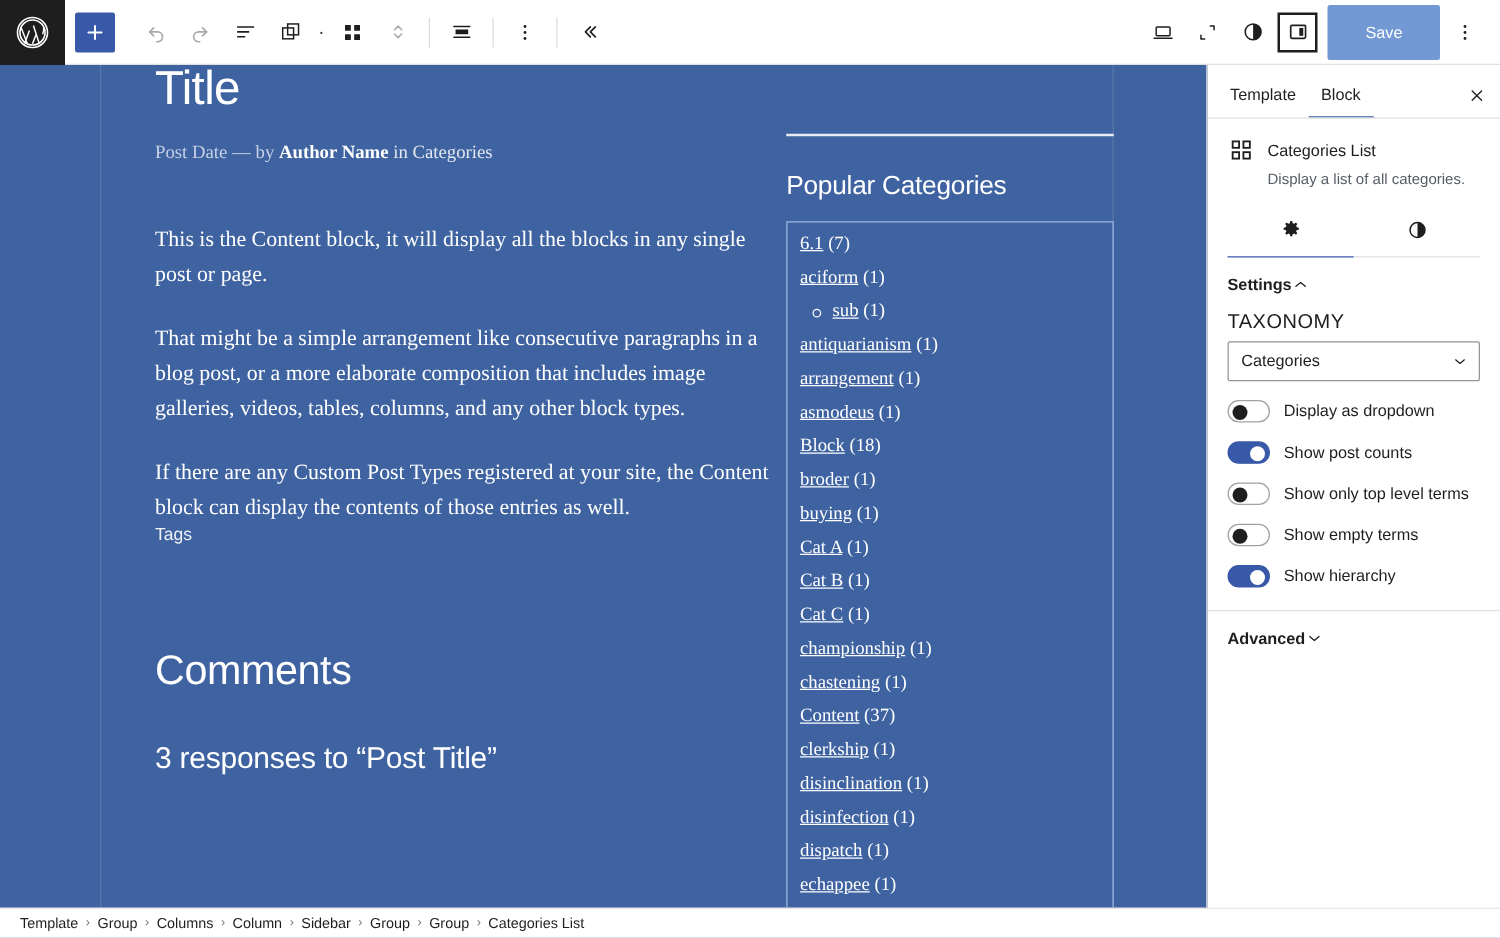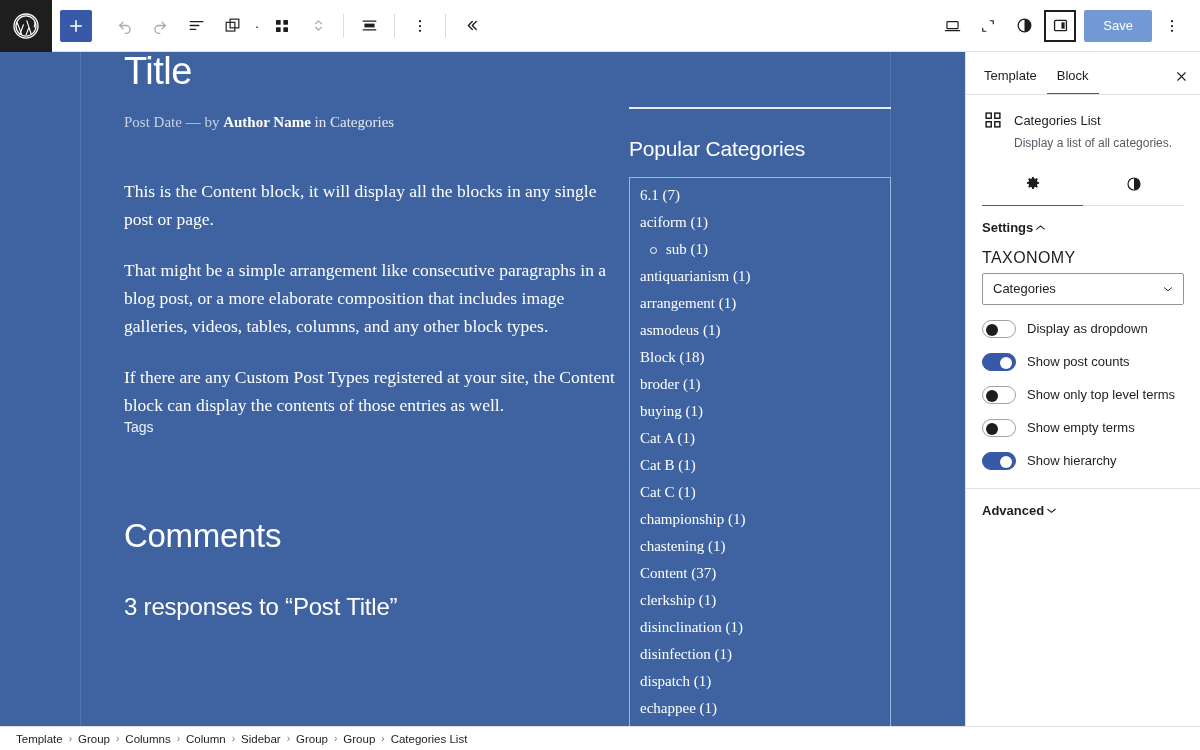--- a/index.html
+++ b/index.html
@@ -26,21 +26,21 @@
     align-items: center; justify-content: center; cursor: pointer;
     background: transparent; border: none; color: #1e1e1e; flex: 0 0 auto;
   }
   .tbtn.add { background: #3858a8; color:#fff; width: 32px; height: 32px; border-radius: 2px; margin-right: 14px;}
   .tbtn.disabled { color: #a7aaad; }
   .tbtn.framed { outline: 2px solid #1e1e1e; outline-offset: -4px; }
   .tb-sep { width: 1px; height: 24px; background: #ddd; margin: 0 7px; }
   .tb-dot { width: 14px; text-align:center; color:#1e1e1e; font-size: 15px; line-height: 1;}
   .save-btn {
     background: #6b94d1; color: #ffffff; border: none; border-radius: 2px;
-    height: 32px; padding: 0 19px; font-size: 13px; cursor: pointer;
+    height: 44px; padding: 0 30px; font-size: 13px; cursor: pointer;
     font-family: "Liberation Sans", sans-serif; margin-left: 6px; margin-right: 2px;
     opacity: 0.95;
   }
 
   
   .body-row { display: flex; flex: 1; min-height: 0; position: relative; }
 
   
   .canvas-wrap {
     flex: 1; background: #3f63a0; position: relative; overflow: hidden;
@@ -86,21 +86,21 @@
     margin-top: 28px; letter-spacing: -0.2px;
   }
   .cats-box {
     margin-top: 16px; border: 1px solid #9bb5de; padding: 10px 10px 6px 10px;
     position: relative;
   }
   .cat-item {
     font-family: "Liberation Serif", serif; font-size: 15px; line-height: 1;
     margin-bottom: 12px; white-space: nowrap; color: #fff;
   }
-  .cat-item a { color: #fff; }
+  .cat-item a { color: #fff; text-decoration: underline; }
   .cat-item.sub { padding-left: 26px; position: relative; }
   .cat-item.sub:before {
     content:''; position:absolute; left: 10px; top: 5px; width: 5px; height: 5px;
     border: 1px solid #fff; border-radius: 50%;
   }
 
   
   .sidebar {
     width: 234px; flex: 0 0 234px; background: #fff; display: flex; flex-direction: column;
     font-size: 13px; color: #1e1e1e; overflow: hidden;

